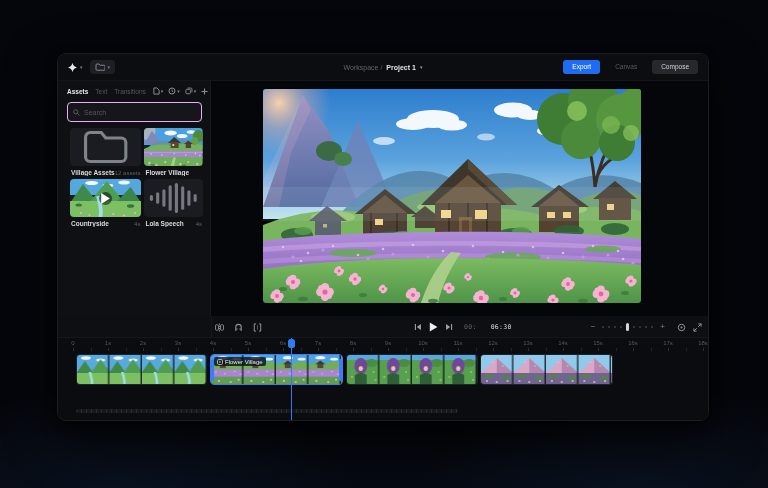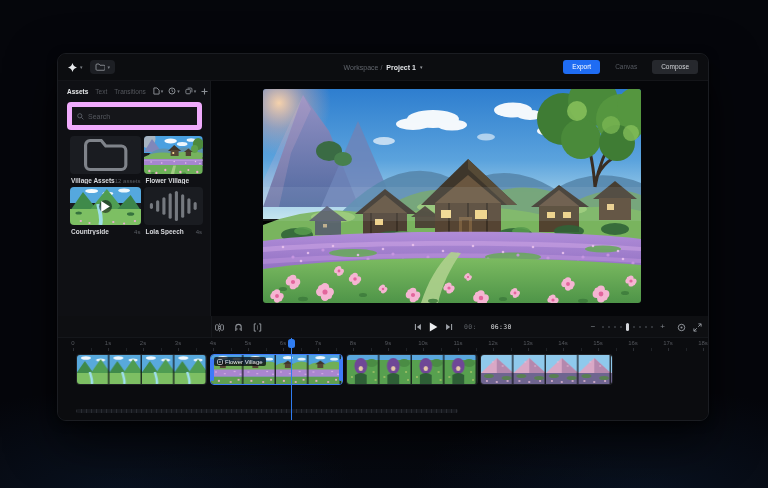--- a/index.html
+++ b/index.html
@@ -33,21 +33,21 @@
   .btn-export { color:#fff; background:#1f6cf3; }
   .btn-canvas { color:#565a61; background:transparent; }
   .btn-compose { color:#d2d4d8; background:#26282d; }
   
   .left-panel { position:absolute; left:0; top:27px; width:153px; height:235px; background:#0f1014; border-right:1px solid #16181c; }
   .tabs-row { display:flex; align-items:center; gap:7px; padding:6px 8px 4px 9px; }
   .tab { font-size:6.5px; color:#54575d; cursor:pointer; white-space:nowrap; }
   .tab.active { color:#e6e8ea; font-weight:bold; }
   .panel-icons { margin-left:auto; display:flex; align-items:center; gap:5px; }
   .icon-btn { display:flex; align-items:center; gap:1px; cursor:pointer; background:none; border:none; padding:0; }
-  .search-box { margin:3px 8px 0 9px; height:28px; background:#15161a; border:5px solid #f0abfc; border-radius:4px; display:flex; align-items:center; gap:4px; padding:0 5px; }
+  .search-box { margin:3px 8px 0 9px; height:20px; background:#15161a; border:1px solid #f0abfc; border-radius:4px; display:flex; align-items:center; gap:4px; padding:0 5px; }
   .search-box input { flex:1; background:transparent; border:none; outline:none; color:#a9acb1; font-size:7px; font-family:inherit; }
   .search-box input::placeholder { color:#55585f; }
   .asset-grid { display:grid; grid-template-columns:1fr 1fr; column-gap:3px; row-gap:3px; padding:6px 7px 0 12px; }
   .asset-card { cursor:pointer; }
   .thumb { position:relative; width:100%; height:38px; border-radius:4px; overflow:hidden; background:#1a1c21; }
   .thumb svg { display:block; width:100%; height:100%; }
   .thumb-center { position:absolute; inset:0; display:flex; align-items:center; justify-content:center; }
   .play-overlay { position:absolute; inset:0; display:flex; align-items:center; justify-content:center; }
   .play-circle { width:13px; height:13px; border-radius:50%; background:rgba(10,12,16,.55); display:flex; align-items:center; justify-content:center; }
   .asset-label { display:flex; align-items:baseline; margin-top:3px; padding:0 1px; }

